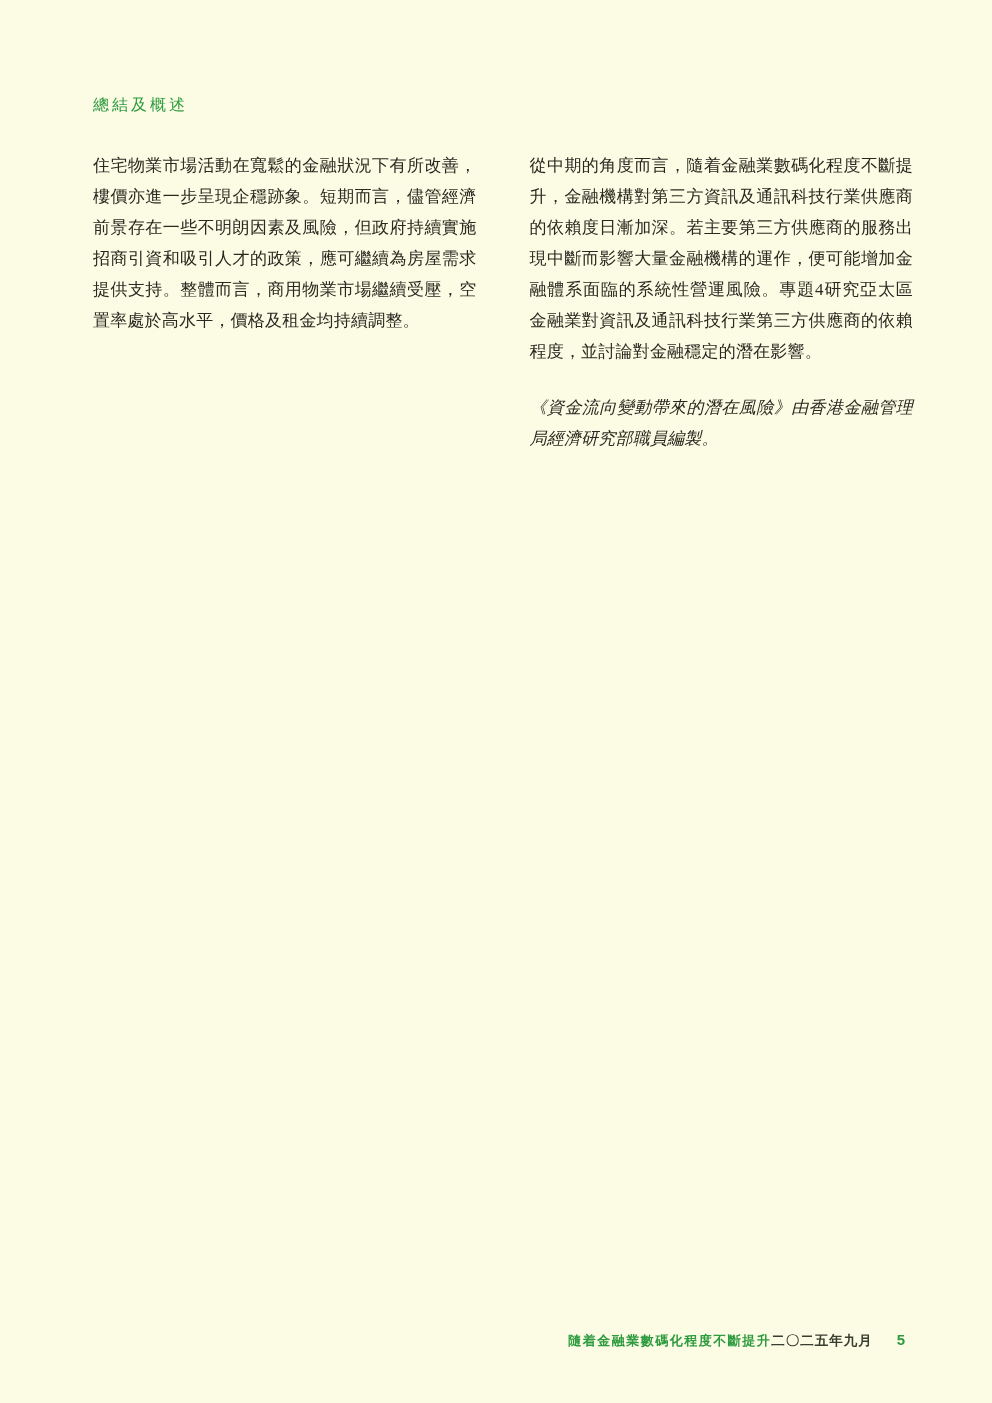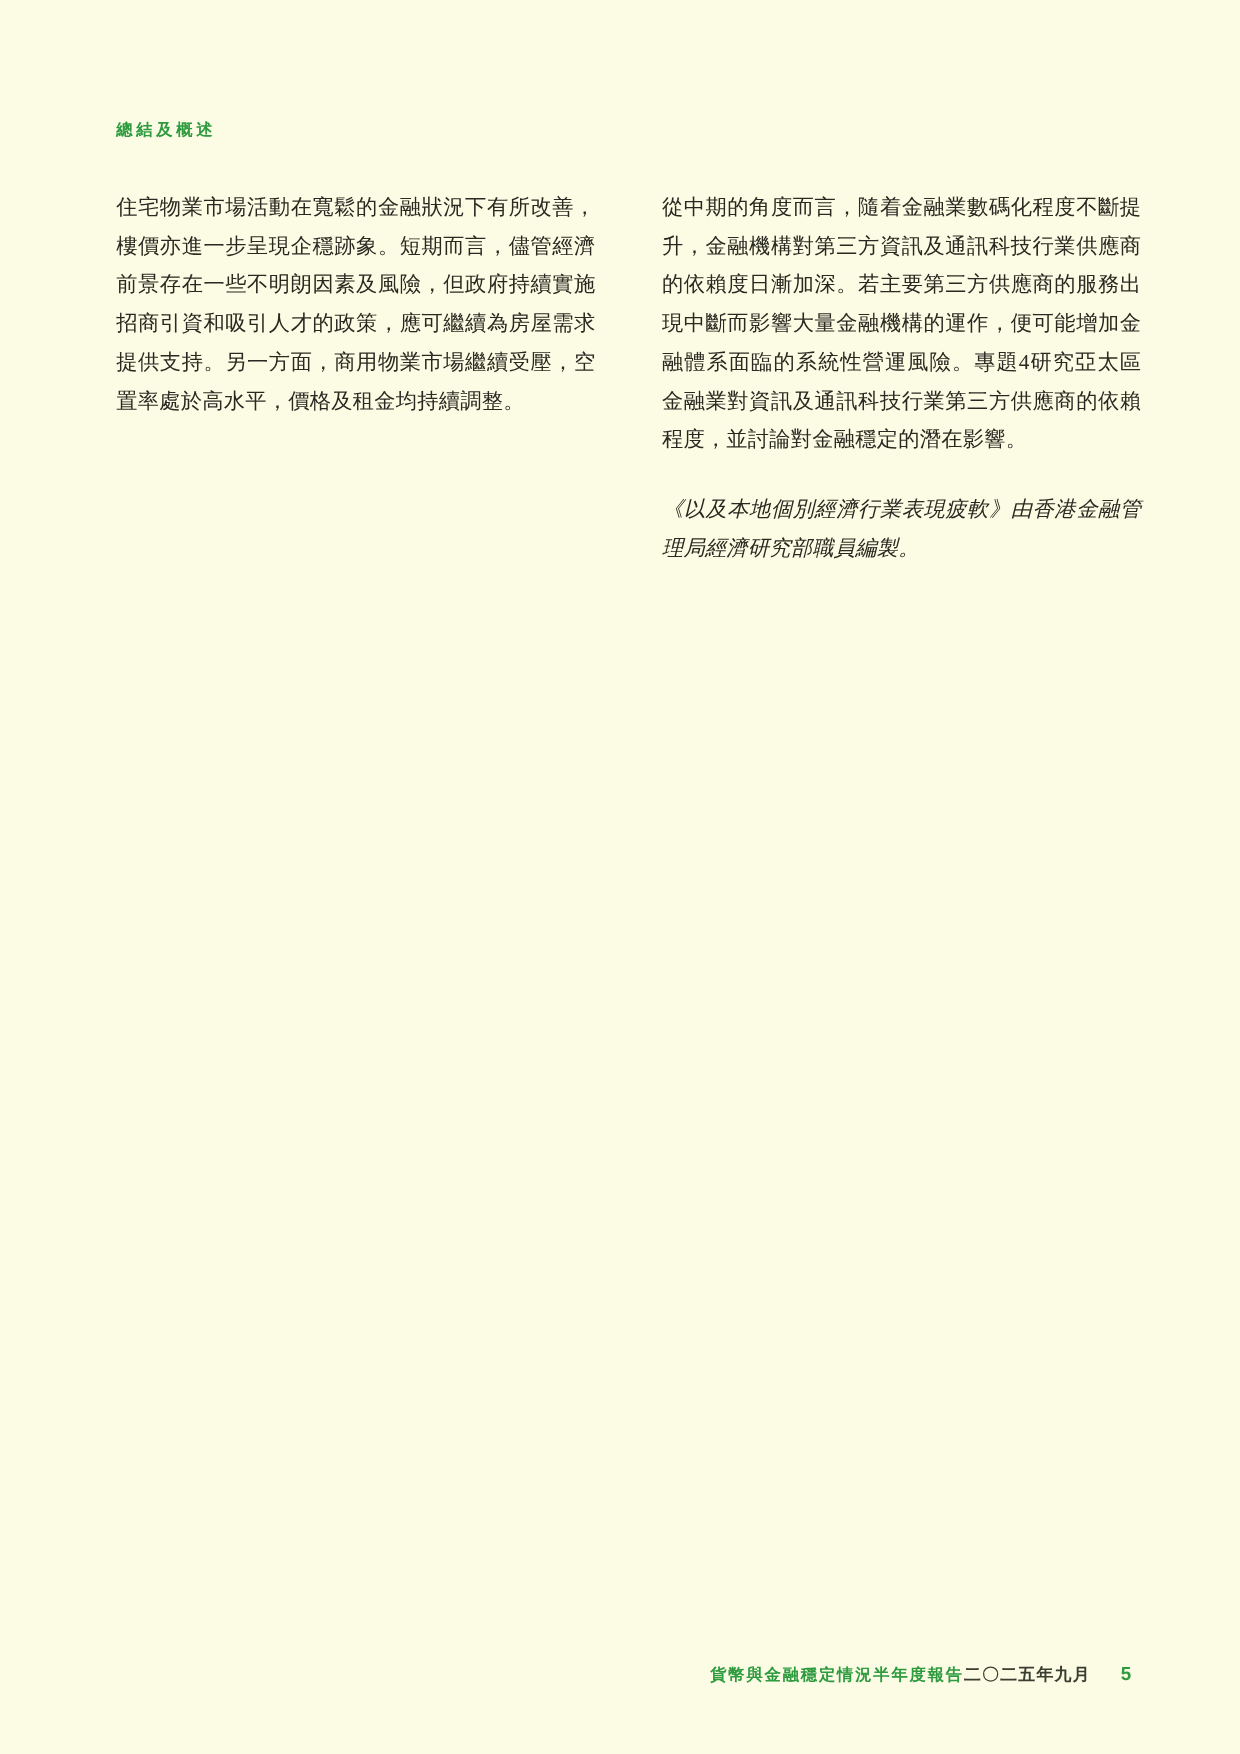--- a/index.html
+++ b/index.html
@@ -17,22 +17,22 @@
   }
   .page {
     position: absolute;
     inset: 0;
   }
   .section-label {
     position: absolute;
     left: 93px;
     top: 95px;
     font-family: "Liberation Sans", sans-serif;
-    font-size: 13px;
-    font-weight: bold;
+    font-size: 16px;
+    font-weight: normal;
     letter-spacing: 3px;
     color: #2E9B3F;
   }
   .columns {
     position: absolute;
     left: 93px;
     top: 150px;
     width: 820px;
     display: flex;
     gap: 53px;
@@ -88,29 +88,29 @@
 </head>
 <body>
 
 <div class="page">
 
   <div class="section-label">總結及概述</div>
 
   <div class="columns">
 
     <div class="col">
-      <p>住宅物業市場活動在寬鬆的金融狀況下有所改善，樓價亦進一步呈現企穩跡象。短期而言，儘管經濟前景存在一些不明朗因素及風險，但政府持續實施招商引資和吸引人才的政策，應可繼續為房屋需求提供支持。另一方面，商用物業市場繼續受壓，空置率處於高水平，價格及租金均持續調整。</p>
+      <p>住宅物業市場活動在寬鬆的金融狀況下有所改善，樓價亦進一步呈現企穩跡象。短期而言，儘管經濟前景存在一些不明朗因素及風險，但政府持續實施招商引資和吸引人才的政策，應可繼續為房屋需求提供支持。整體而言，商用物業市場繼續受壓，空置率處於高水平，價格及租金均持續調整。</p>
     </div>
 
     <div class="col">
       <p>從中期的角度而言，隨着金融業數碼化程度不斷提升，金融機構對第三方資訊及通訊科技行業供應商的依賴度日漸加深。若主要第三方供應商的服務出現中斷而影響大量金融機構的運作，便可能增加金融體系面臨的系統性營運風險。專題4研究亞太區金融業對資訊及通訊科技行業第三方供應商的依賴程度，並討論對金融穩定的潛在影響。</p>
-      <p class="credit">《以及本地個別經濟行業表現疲軟》由香港金融管理局經濟研究部職員編製。</p>
+      <p class="credit">《資金流向變動帶來的潛在風險》由香港金融管理局經濟研究部職員編製。</p>
     </div>
 
   </div>
 
   <div class="footer">
-    <span class="footer-title">貨幣與金融穩定情況半年度報告</span>
+    <span class="footer-title">隨着金融業數碼化程度不斷提升</span>
     <span class="footer-date">二〇二五年九月</span>
     <span class="footer-page">5</span>
   </div>
 
 </div>
 
 </body></html>

